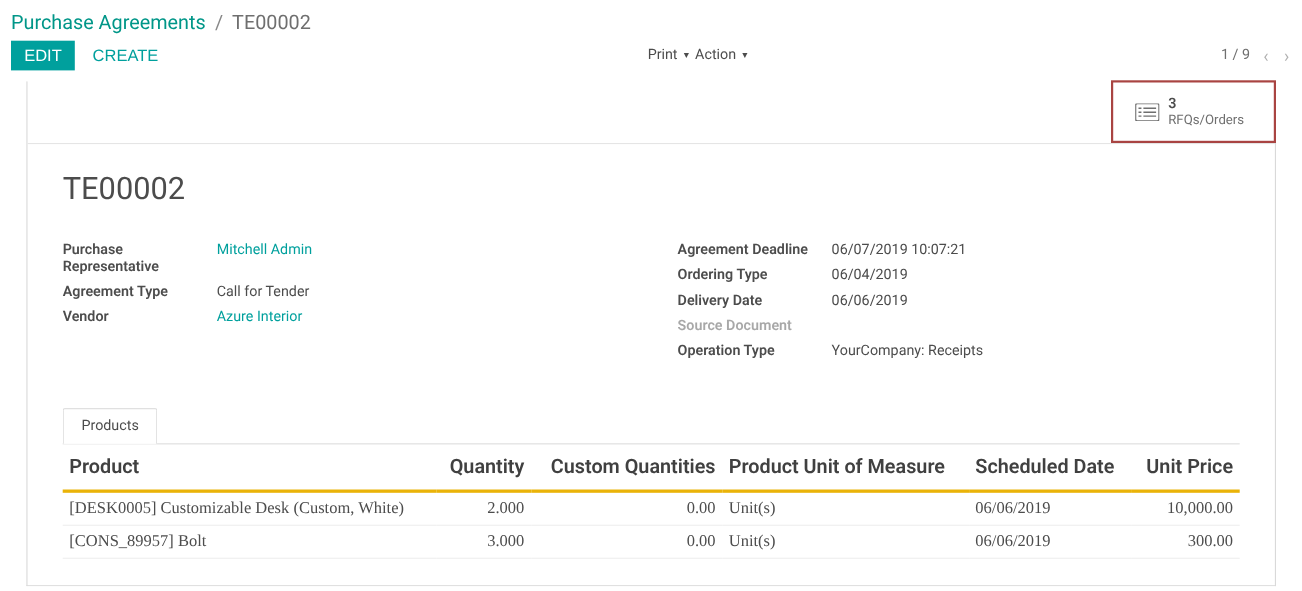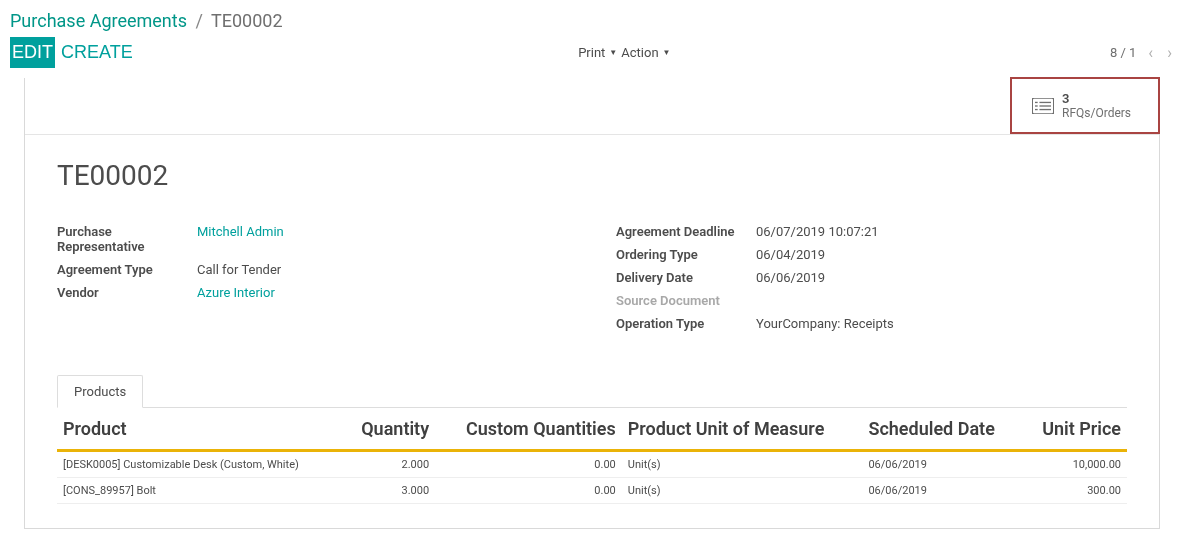--- a/index.html
+++ b/index.html
@@ -2,21 +2,21 @@
 <html><head>
 <meta charset="utf-8">
 <style>
 * { box-sizing: border-box; margin: 0; padding: 0; }
 body { font-family: -apple-system, BlinkMacSystemFont, "Segoe UI", Roboto, Helvetica, Arial, sans-serif; font-size: 13px; color: #4c4c4c; background: #fff; }
 .container { width: 1184px; margin: 0 auto; }
 .breadcrumb { padding: 10px 10px 0 10px; font-size: 18px; color: #6f6f6f; }
 .breadcrumb a { color: #009688; text-decoration: none; }
 .breadcrumb .sep { color: #888; margin: 0 4px; }
 .toolbar { display: flex; align-items: center; padding: 6px 10px 10px 10px; }
-.btn { display: inline-block; padding: 5px 2px; font-size: 18px; border: none; cursor: pointer; font-weight: 500; margin-right: 4px; }
+.btn { display: inline-block; padding: 5px 12px; font-size: 15px; border: none; cursor: pointer; font-weight: 500; margin-right: 4px; }
 .btn-primary { background: #00a09d; color: #fff; text-transform: uppercase; }
 .btn-link { background: transparent; color: #00a09d; text-transform: uppercase; font-weight: 500; }
 .btn-link-cancel { background: transparent; color: #00a09d; text-transform: uppercase; font-weight: 500; }
 .toolbar-center { margin-left: auto; margin-right: auto; display: flex; gap: 4px; }
 .dropdown { display: flex; align-items: center; gap: 4px; color: #4c4c4c; cursor: pointer; }
 .dropdown .caret { font-size: 8px; }
 .toolbar-right { display: flex; align-items: center; gap: 10px; color: #6f6f6f; }
 .nav-arrow { cursor: pointer; color: #b0b0b0; font-size: 16px; padding: 0 2px; }
 .action-bar { display: flex; align-items: center; border: 1px solid #e0e0e0; border-left: none; border-right: none; padding: 4px 10px; }
 .status-bar { margin-left: auto; display: flex; }
@@ -41,21 +41,21 @@
 .field-row { display: flex; padding: 4px 0; font-size: 13px; }
 .field-label { width: 140px; color: #4c4c4c; font-weight: 600; }
 .field-value { color: #4c4c4c; }
 .field-value a { color: #00a09d; text-decoration: none; }
 .field-label.muted { color: #a8a8a8; }
 .tabs { margin-top: 40px; }
 .tabs-header { border-bottom: 1px solid #ddd; display: flex; }
 .tab { padding: 8px 16px; border: 1px solid #ddd; border-bottom: 1px solid #fff; margin-bottom: -1px; background: #fff; border-radius: 2px 2px 0 0; color: #4c4c4c; cursor: pointer; }
 .table { width: 100%; border-collapse: collapse; margin-top: 0; }
 .table th { text-align: left; padding: 10px 6px; font-weight: 600; border-bottom: 3px solid #eab308; font-size: 18px; color: #404040; }
-.table td { padding: 6px; border-bottom: 1px solid #eee; font-size: 11px; }
+.table td { padding: 6px; border-bottom: 1px solid #eee; font-size: 15px; font-family: Liberation Serif, serif; }
 .table th.num, .table td.num { text-align: right; }
 </style>
 </head>
 <body>
 <div class="container">
 
 <div class="breadcrumb">
   <a href="#">Purchase Agreements</a>
   <span class="sep">/</span>
   <span>TE00002</span>
@@ -68,21 +68,21 @@
     <div class="dropdown">
       <span>Print</span>
       <span class="caret">▼</span>
     </div>
     <div class="dropdown">
       <span>Action</span>
       <span class="caret">▼</span>
     </div>
   </div>
   <div class="toolbar-right">
-    <span>8 / 1</span>
+    <span>1 / 9</span>
     <span class="nav-arrow">‹</span>
     <span class="nav-arrow">›</span>
   </div>
 </div>
 
 
 <div class="sheet-wrap">
 <div class="sheet">
   <div class="stat-box-wrap">
     <div class="stat-box">

